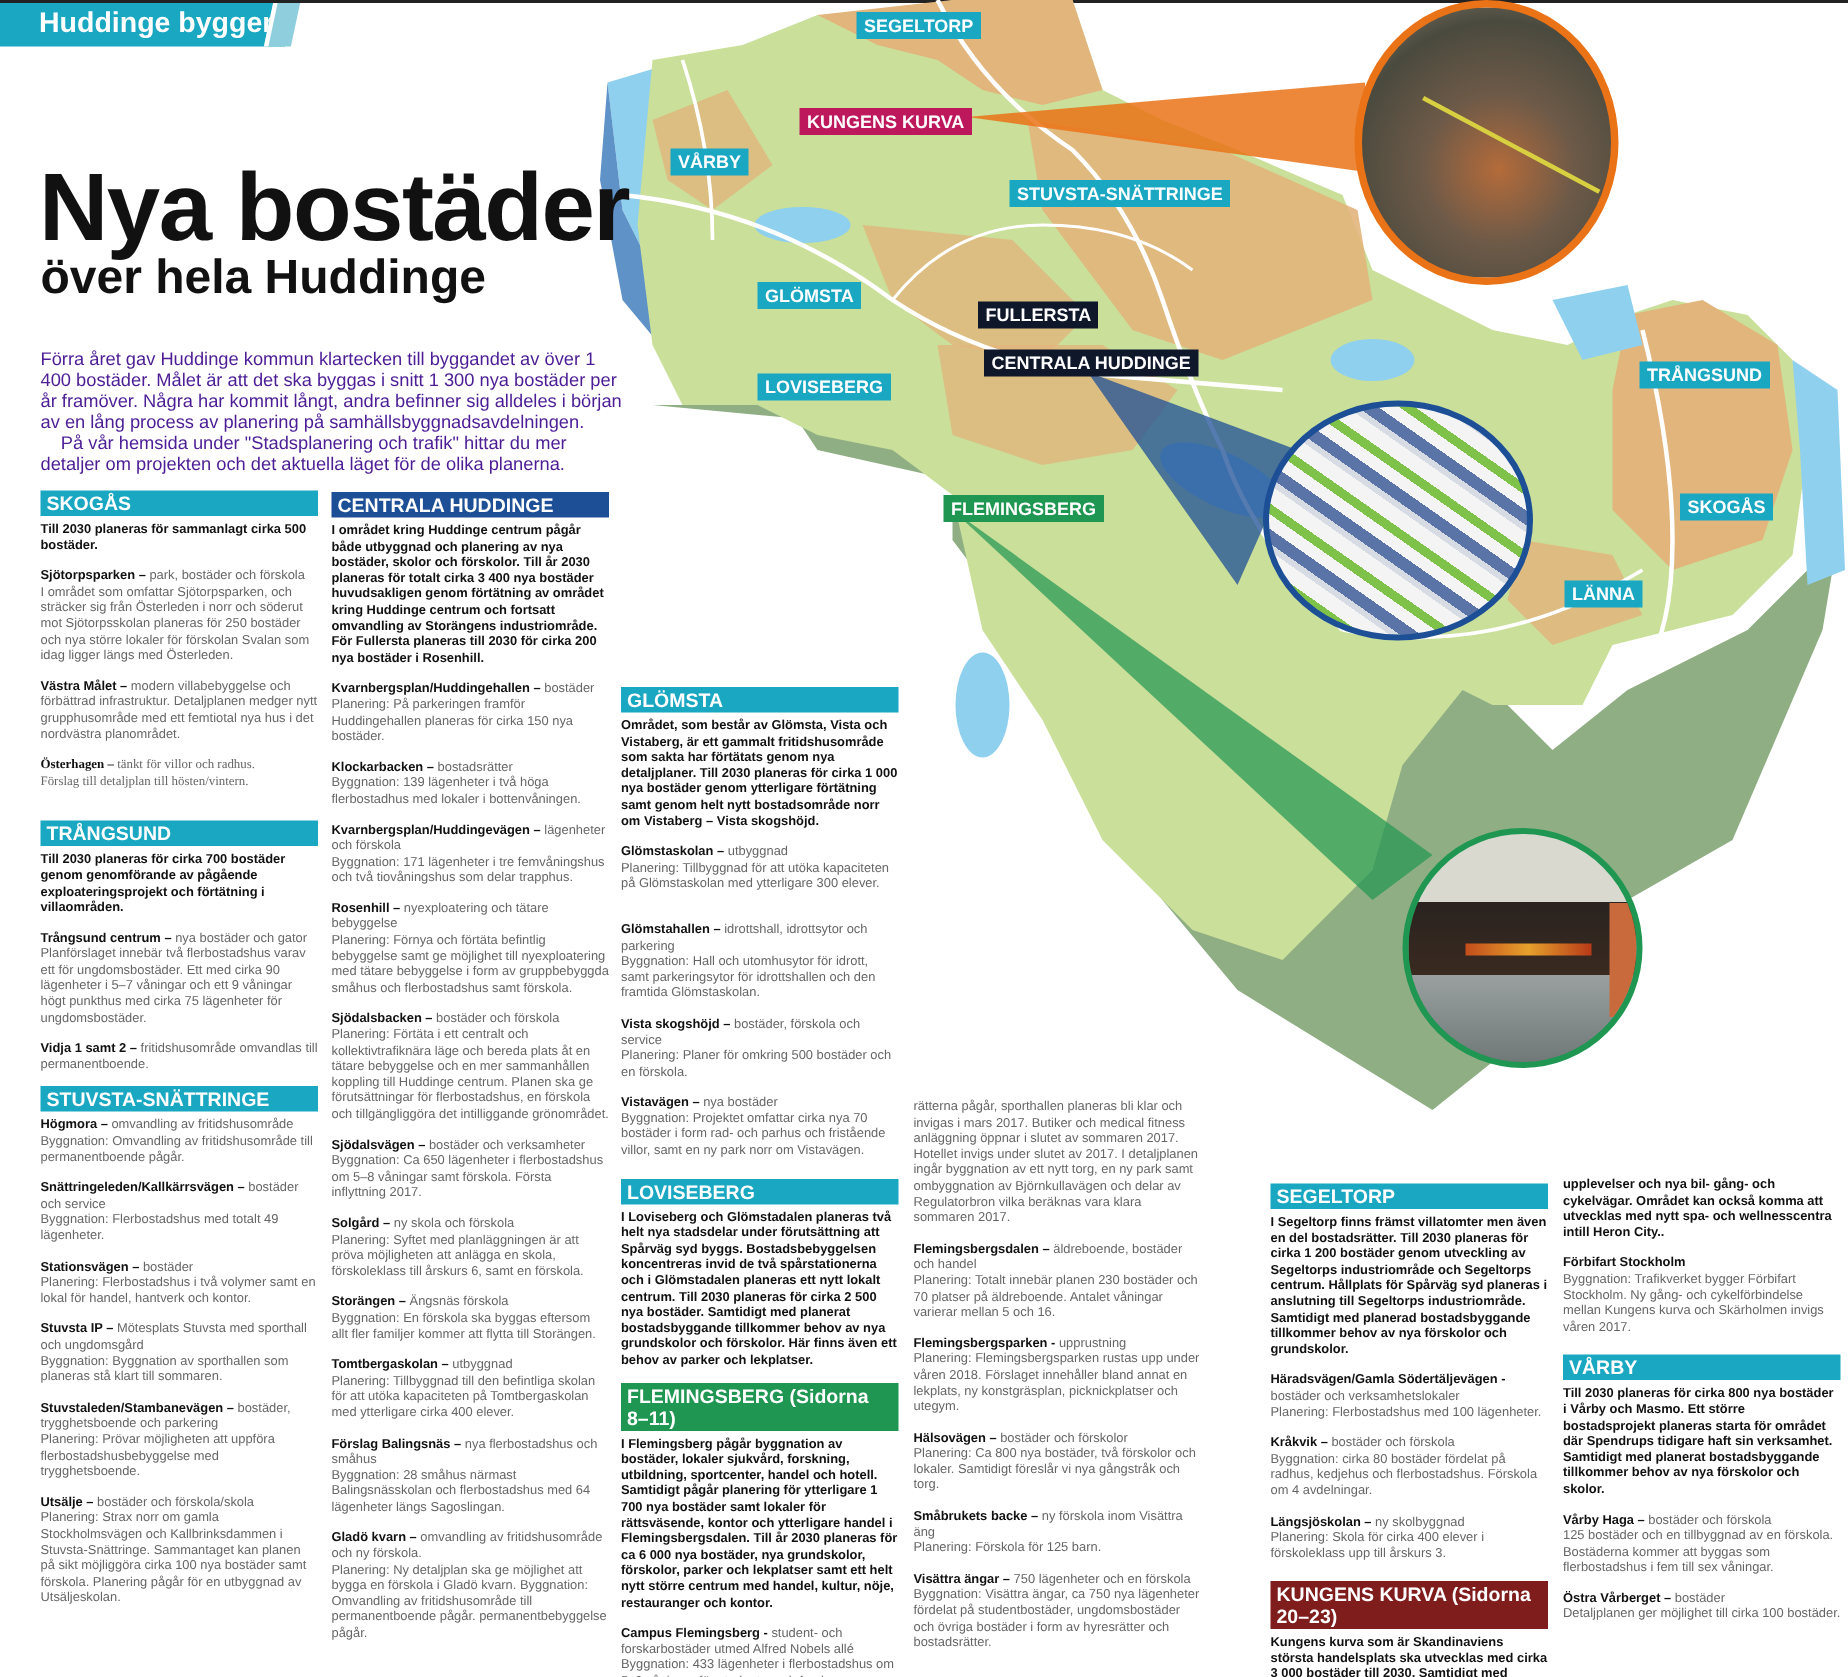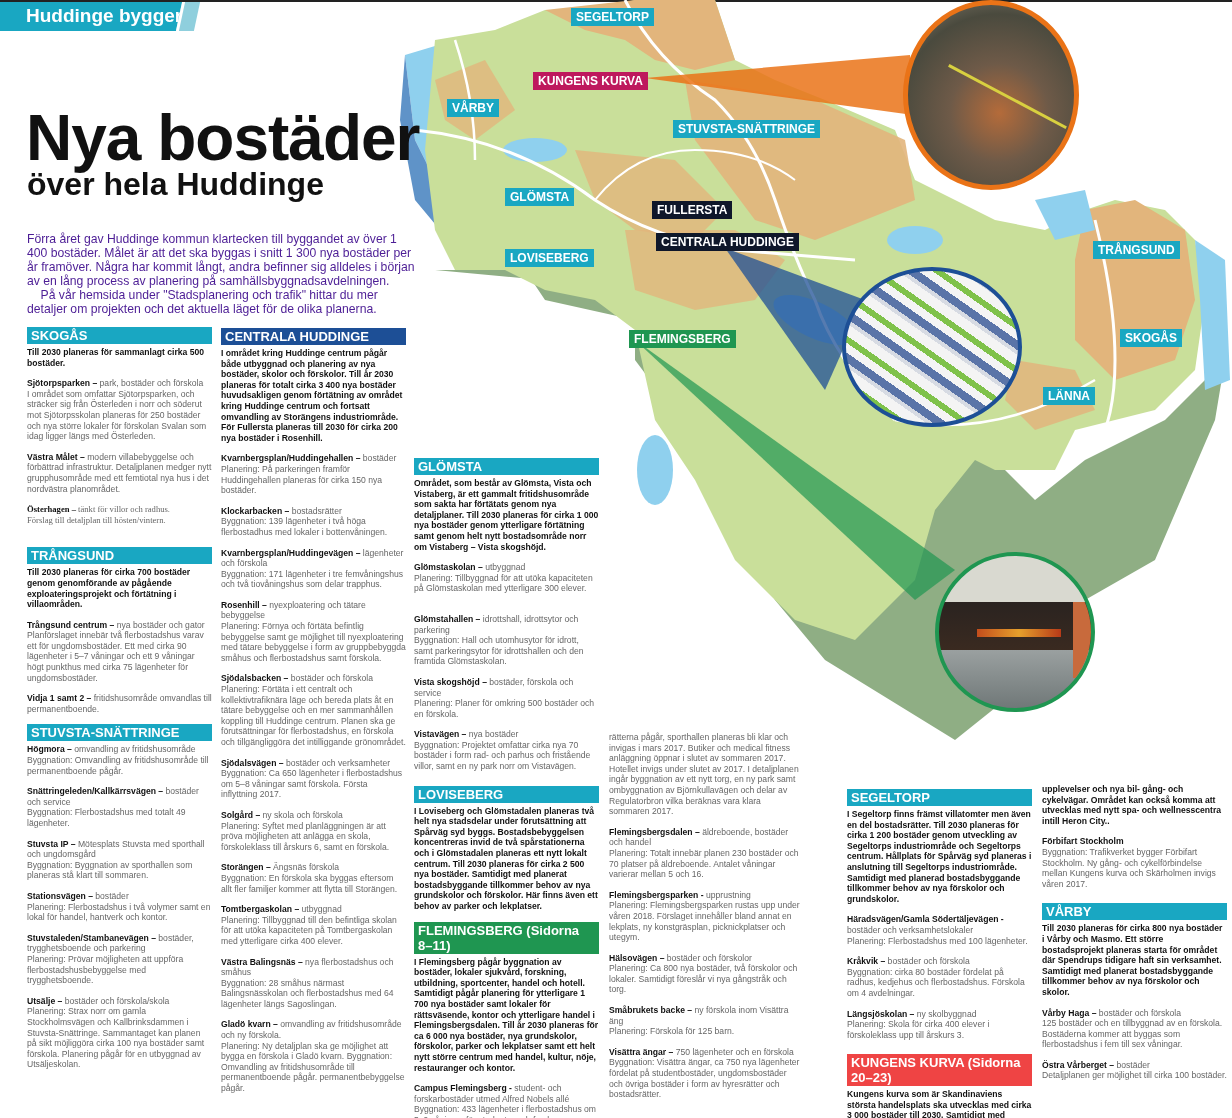--- a/index.html
+++ b/index.html
@@ -22,21 +22,21 @@
   .ml-green { background: #1f9651; }
 
   .circle { position: absolute; border-radius: 50%; overflow: hidden; }
 
   
   .col { position: absolute; font-size: 8.6px; line-height: 10.6px; color: #555; }
   .sec-head { color: #fff; font-weight: bold; font-size: 13px; padding: 1px 4px; margin-bottom: 3px; line-height: 15px; }
   .sec-head.teal { background: #19a7c2; }
   .sec-head.blue { background: #1d4f96; }
   .sec-head.green { background: #1f9651; }
-  .sec-head.orange { background: #ef4444; margin-top: 12px; }
+  .sec-head.orange { background: #7f1d1d; margin-top: 12px; }
   .lead { color: #111; font-weight: bold; margin-bottom: 10px; }
   .item { margin-bottom: 10px; }
   .item .name { color: #111; font-weight: bold; }
   .item .desc { color: #666; }
   .item .body { color: #666; display: block; }
   .plain { color: #666; margin-bottom: 10px; }
   .section { margin-bottom: 10px; }
 </style>
 </head>
 <body>
@@ -128,41 +128,41 @@
   <div class="section">
     <div class="sec-head teal">TRÅNGSUND</div>
     <div class="lead">Till 2030 planeras för cirka 700 bostäder genom genomförande av pågående exploateringsprojekt och förtätning i villaområden.</div>
     <div class="item"><span class="name">Trångsund centrum –</span><span class="desc"> nya bostäder och gator</span><span class="body">Planförslaget innebär två flerbostadshus varav ett för ungdomsbostäder. Ett med cirka 90 lägenheter i 5–7 våningar och ett 9 våningar högt punkthus med cirka 75 lägenheter för ungdomsbostäder.</span></div>
     <div class="item"><span class="name">Vidja 1 samt 2 –</span><span class="desc"> fritidshusområde omvandlas till permanentboende.</span></div>
   </div>
   <div class="section">
     <div class="sec-head teal">STUVSTA-SNÄTTRINGE</div>
     <div class="item"><span class="name">Högmora –</span><span class="desc"> omvandling av fritidshusområde</span><span class="body">Byggnation: Omvandling av fritidshusområde till permanentboende pågår.</span></div>
     <div class="item"><span class="name">Snättringeleden/Kallkärrsvägen –</span><span class="desc"> bostäder och service</span><span class="body">Byggnation: Flerbostadshus med totalt 49 lägenheter.</span></div>
+    <div class="item"><span class="name">Stationsvägen –</span><span class="desc"> bostäder</span><span class="body">Planering: Flerbostadshus i två volymer samt en lokal för handel, hantverk och kontor.</span></div>
     <div class="item"><span class="name">Stuvsta IP –</span><span class="desc"> Mötesplats Stuvsta med sporthall och ungdomsgård</span><span class="body">Byggnation: Byggnation av sporthallen som planeras stå klart till sommaren.</span></div>
-    <div class="item"><span class="name">Stationsvägen –</span><span class="desc"> bostäder</span><span class="body">Planering: Flerbostadshus i två volymer samt en lokal för handel, hantverk och kontor.</span></div>
     <div class="item"><span class="name">Stuvstaleden/Stambanevägen –</span><span class="desc"> bostäder, trygghetsboende och parkering</span><span class="body">Planering: Prövar möjligheten att uppföra flerbostadshusbebyggelse med trygghetsboende.</span></div>
     <div class="item"><span class="name">Utsälje –</span><span class="desc"> bostäder och förskola/skola</span><span class="body">Planering: Strax norr om gamla Stockholmsvägen och Kallbrinksdammen i Stuvsta-Snättringe. Sammantaget kan planen på sikt möjliggöra cirka 100 nya bostäder samt förskola. Planering pågår för en utbyggnad av Utsäljeskolan.</span></div>
   </div>
 </div>
 
 <div class="col" style="left:221px; top:328px; width:185px;">
   <div class="section">
     <div class="sec-head blue">CENTRALA HUDDINGE</div>
     <div class="lead">I området kring Huddinge centrum pågår både utbyggnad och planering av nya bostäder, skolor och förskolor. Till år 2030 planeras för totalt cirka 3 400 nya bostäder huvudsakligen genom förtätning av området kring Huddinge centrum och fortsatt omvandling av Storängens industriområde. För Fullersta planeras till 2030 för cirka 200 nya bostäder i Rosenhill.</div>
     <div class="item"><span class="name">Kvarnbergsplan/Huddingehallen –</span><span class="desc"> bostäder</span><span class="body">Planering: På parkeringen framför Huddingehallen planeras för cirka 150 nya bostäder.</span></div>
     <div class="item"><span class="name">Klockarbacken –</span><span class="desc"> bostadsrätter</span><span class="body">Byggnation: 139 lägenheter i två höga flerbostadhus med lokaler i bottenvåningen.</span></div>
     <div class="item"><span class="name">Kvarnbergsplan/Huddingevägen –</span><span class="desc"> lägenheter och förskola</span><span class="body">Byggnation: 171 lägenheter i tre femvåningshus och två tiovåningshus som delar trapphus.</span></div>
     <div class="item"><span class="name">Rosenhill –</span><span class="desc"> nyexploatering och tätare bebyggelse</span><span class="body">Planering: Förnya och förtäta befintlig bebyggelse samt ge möjlighet till nyexploatering med tätare bebyggelse i form av gruppbebyggda småhus och flerbostadshus samt förskola.</span></div>
     <div class="item"><span class="name">Sjödalsbacken –</span><span class="desc"> bostäder och förskola</span><span class="body">Planering: Förtäta i ett centralt och kollektivtrafiknära läge och bereda plats åt en tätare bebyggelse och en mer sammanhållen koppling till Huddinge centrum. Planen ska ge förutsättningar för flerbostadshus, en förskola och tillgängliggöra det intilliggande grönområdet.</span></div>
     <div class="item"><span class="name">Sjödalsvägen –</span><span class="desc"> bostäder och verksamheter</span><span class="body">Byggnation: Ca 650 lägenheter i flerbostadshus om 5–8 våningar samt förskola. Första inflyttning 2017.</span></div>
     <div class="item"><span class="name">Solgård –</span><span class="desc"> ny skola och förskola</span><span class="body">Planering: Syftet med planläggningen är att pröva möjligheten att anlägga en skola, förskoleklass till årskurs 6, samt en förskola.</span></div>
     <div class="item"><span class="name">Storängen –</span><span class="desc"> Ängsnäs förskola</span><span class="body">Byggnation: En förskola ska byggas eftersom allt fler familjer kommer att flytta till Storängen.</span></div>
     <div class="item"><span class="name">Tomtbergaskolan –</span><span class="desc"> utbyggnad</span><span class="body">Planering: Tillbyggnad till den befintliga skolan för att utöka kapaciteten på Tomtbergaskolan med ytterligare cirka 400 elever.</span></div>
-    <div class="item"><span class="name">Västra Balingsnäs –</span><span class="desc"> nya flerbostadshus och småhus</span><span class="body">Byggnation: 28 småhus närmast Balingsnässkolan och flerbostadshus med 64 lägenheter längs Sagoslingan.</span></div>
+    <div class="item"><span class="name">Förslag Balingsnäs –</span><span class="desc"> nya flerbostadshus och småhus</span><span class="body">Byggnation: 28 småhus närmast Balingsnässkolan och flerbostadshus med 64 lägenheter längs Sagoslingan.</span></div>
     <div class="item"><span class="name">Gladö kvarn –</span><span class="desc"> omvandling av fritidshusområde och ny förskola.</span><span class="body">Planering: Ny detaljplan ska ge möjlighet att bygga en förskola i Gladö kvarn. Byggnation: Omvandling av fritidshusområde till permanentboende pågår. permanentbebyggelse pågår.</span></div>
   </div>
 </div>
 
 <div class="col" style="left:414px; top:458px; width:185px;">
   <div class="section" style="margin-bottom:14px;">
     <div class="sec-head teal">GLÖMSTA</div>
     <div class="lead">Området, som består av Glömsta, Vista och Vistaberg, är ett gammalt fritidshusområde som sakta har förtätats genom nya detaljplaner. Till 2030 planeras för cirka 1 000 nya bostäder genom ytterligare förtätning samt genom helt nytt bostadsområde norr om Vistaberg – Vista skogshöjd.</div>
     <div class="item" style="margin-bottom:20px;"><span class="name">Glömstaskolan –</span><span class="desc"> utbyggnad</span><span class="body">Planering: Tillbyggnad för att utöka kapaciteten på Glömstaskolan med ytterligare 300 elever.</span></div>
     <div class="item"><span class="name">Glömstahallen –</span><span class="desc"> idrottshall, idrottsytor och parkering</span><span class="body">Byggnation: Hall och utomhusytor för idrott, samt parkeringsytor för idrottshallen och den framtida Glömstaskolan.</span></div>

